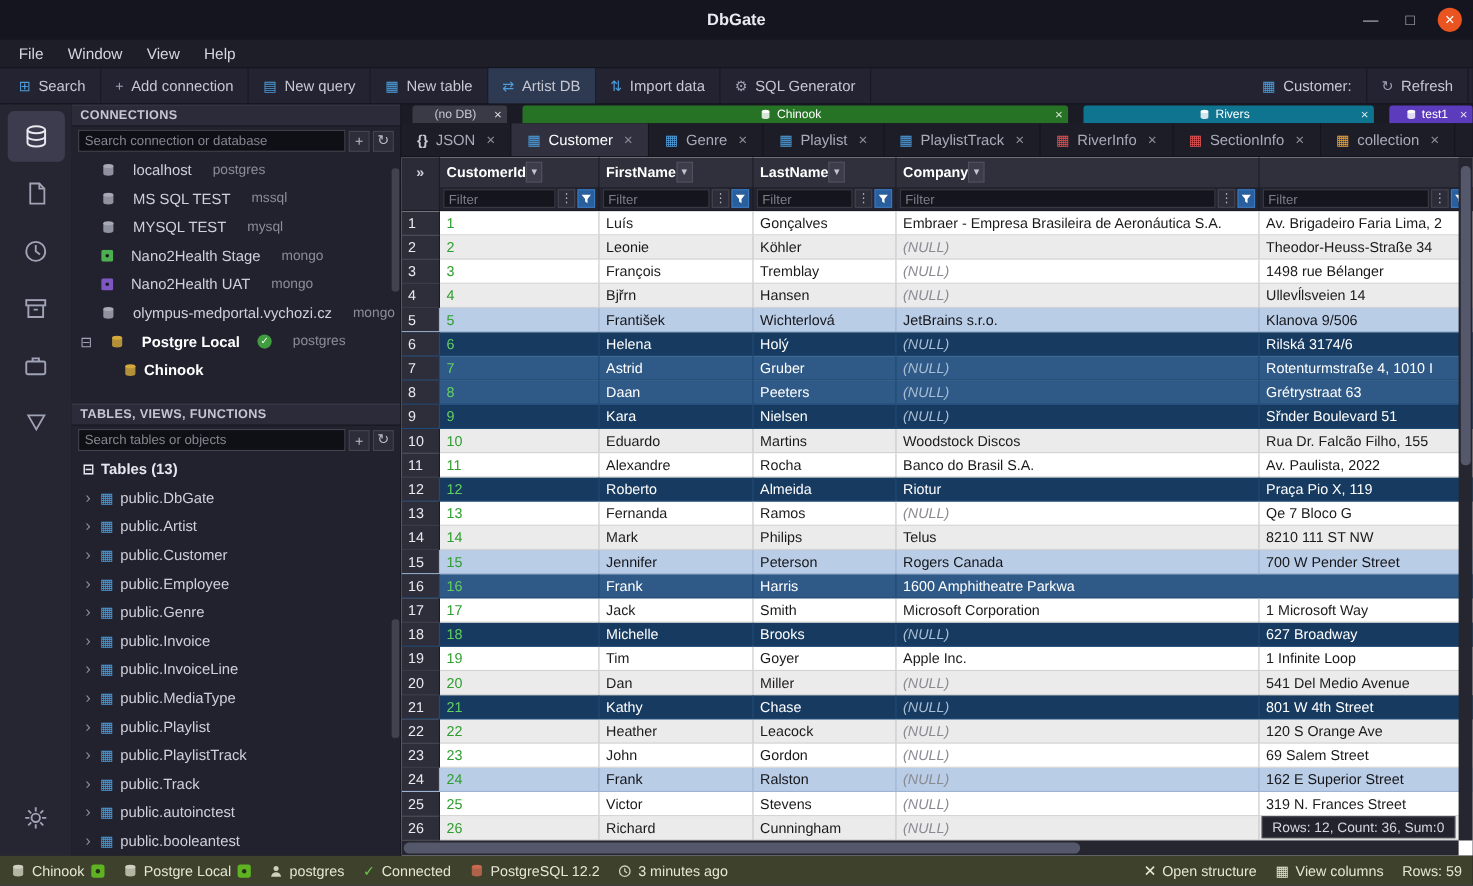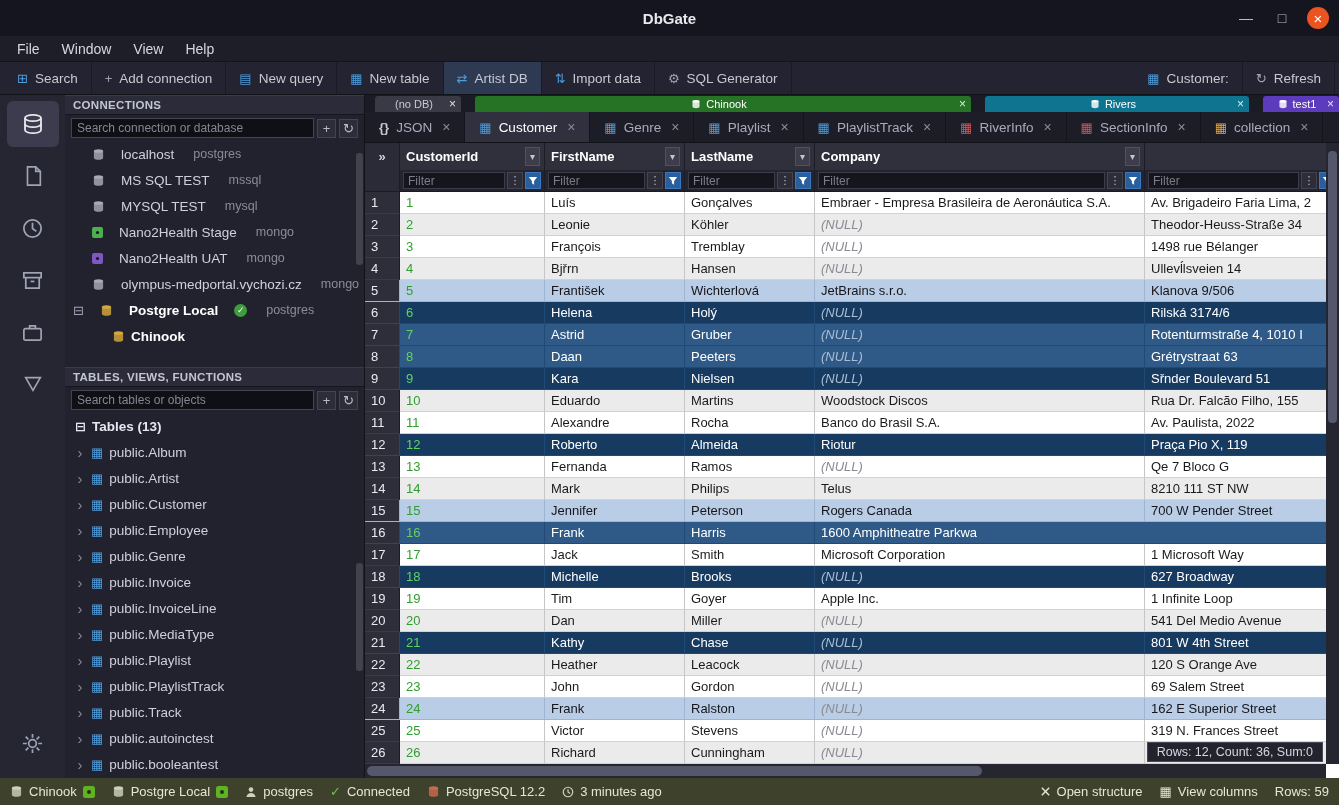--- a/index.html
+++ b/index.html
@@ -62,21 +62,21 @@
   #filetabs{height:31px;background:#1d1d28;display:flex;border-bottom:1px solid #121219;overflow:hidden;}
   .file-tab{display:flex;align-items:center;gap:7px;padding:0 14px;font-size:13.5px;color:#a9abb8;border-right:1px solid #14141d;white-space:nowrap;}
   .file-tab.active{background:#30303f;color:#fff;}
   .ft-close{color:#8a8c98;font-size:14px;margin-left:3px;}
   .ft-icon{font-size:13px;font-weight:bold;}
 
   
   #grid{flex:1;position:relative;background:#fff;display:flex;flex-direction:column;overflow:hidden;}
   #gridhead{height:27px;display:flex;background:#30303c;flex:none;}
   .gh-corner{width:35px;flex:none;background:#2b2b37;color:#cfd0da;font-size:13px;font-weight:bold;display:flex;align-items:center;justify-content:center;border-right:1px solid #1c1c26;}
-  .gh-cell{display:flex;align-items:center;justify-content:space-between;padding:0 4px 0 6px;color:#fff;font-size:13px;font-weight:bold;border-right:1px solid #1c1c26;overflow:hidden;}
+  .gh-cell{display:flex;align-items:center;justify-content:flex-start;padding:0 4px 0 6px;color:#fff;font-size:13px;font-weight:bold;border-right:1px solid #1c1c26;overflow:hidden;}
   .col0{width:145px;flex:none;}.col1{width:140px;flex:none;}.col2{width:130px;flex:none;}.col3{width:330px;flex:none;}.col4{flex:1;min-width:0;}
   .gh-dd{width:15px;height:19px;flex:none;background:#3c3c4a;border:1px solid #50505e;color:#c2c4d0;font-size:10px;display:flex;align-items:center;justify-content:center;}
   #gridfilter{height:22px;display:flex;background:#242430;border-bottom:1px solid #1a1a24;flex:none;}
   .gf-corner{width:35px;flex:none;background:#2b2b37;border-right:1px solid #1c1c26;}
   .gf-cell{display:flex;align-items:center;gap:2px;padding:2px 3px;border-right:1px solid #1c1c26;overflow:hidden;}
   .gf-input{flex:1;min-width:0;height:17px;background:#15151d;border:1px solid #3c3c48;color:#bbb;font-size:12px;padding:0 4px;font-family:inherit;}
   .gf-input::placeholder{color:#7c7d88;}
   .gf-btn{width:16px;height:17px;flex:none;display:flex;align-items:center;justify-content:center;background:#2d2d3a;border:1px solid #44444f;color:#b9bcc8;font-size:11px;}
   .gf-funnel{background:#2a5f9e;border-color:#3a77bd;}
   #gridrows{flex:1;overflow:hidden;}
@@ -320,21 +320,21 @@
         <div class="mini-btn">↻</div>
       </div>
       <div class="group-row">
         <span class="ic">⊟</span>
         <span>Tables (13)</span>
       </div>
       <div id="tbl-list">
           <div class="tbl-item">
             <span class="ic tbl-chev" style="color: rgb(138, 140, 152);">›</span>
             <span class="ic" style="color: rgb(77, 157, 219);">▦</span>
-            <span>public.Album</span>
+            <span>public.DbGate</span>
           </div>
           <div class="tbl-item">
             <span class="ic tbl-chev" style="color: rgb(138, 140, 152);">›</span>
             <span class="ic" style="color: rgb(77, 157, 219);">▦</span>
             <span>public.Artist</span>
           </div>
           <div class="tbl-item">
             <span class="ic tbl-chev" style="color: rgb(138, 140, 152);">›</span>
             <span class="ic" style="color: rgb(77, 157, 219);">▦</span>
             <span>public.Customer</span>

